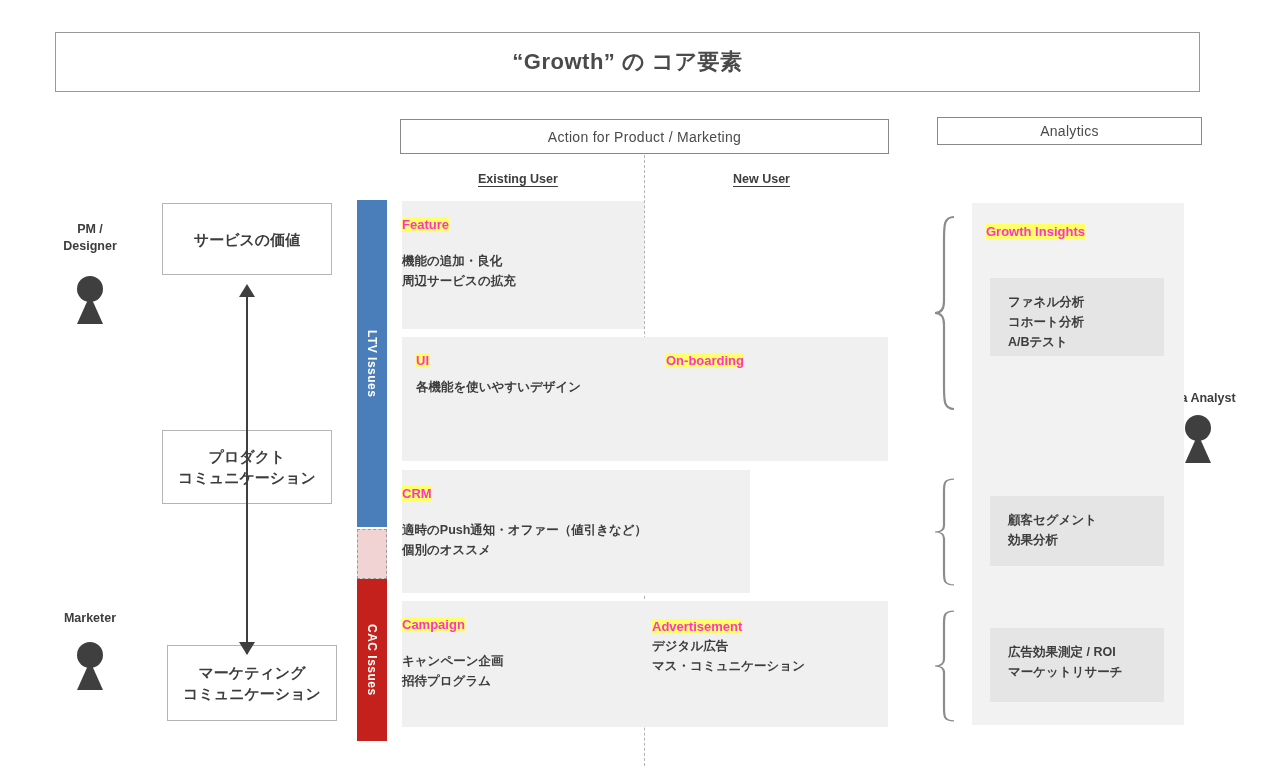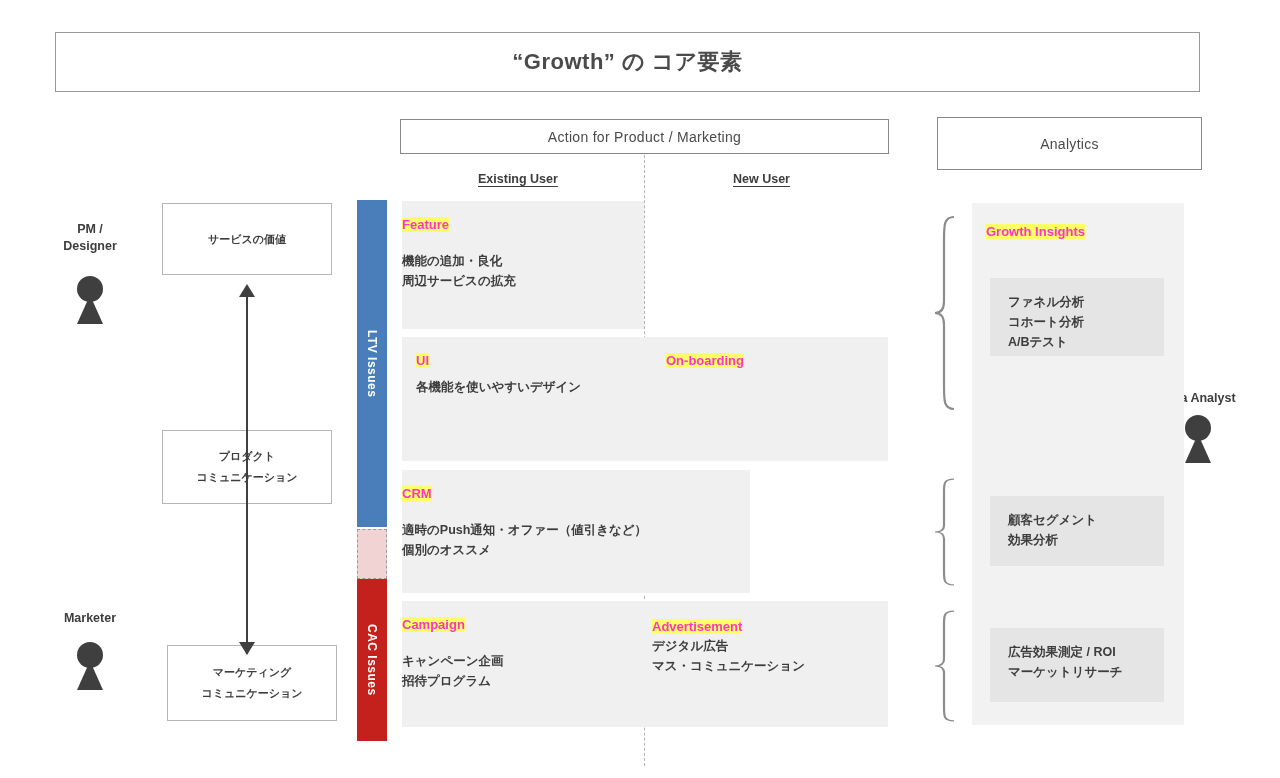--- a/index.html
+++ b/index.html
@@ -31,21 +31,21 @@
 
   
   .section-head {
     border: 1px solid #888888;
     background: #ffffff;
     display: flex; align-items: center; justify-content: center;
     font-size: 14px; color: #4a4a4a; font-weight: normal;
     letter-spacing: 0.3px;
   }
   #action-head { left: 400px; top: 119px; width: 489px; height: 35px; }
-  #analytics-head { left: 937px; top: 117px; width: 265px; height: 53px; }
+  #analytics-head { left: 937px; top: 117px; width: 265px; height: 28px; }
 
   
   .col-label {
     font-size: 12.5px; font-weight: bold; color: #3d3d3d;
     text-decoration: underline; text-underline-offset: 3px;
     white-space: nowrap;
   }
   #existing-label { left: 478px; top: 172px; }
   #new-label { left: 733px; top: 172px; }
 
@@ -71,21 +71,21 @@
   #marketer-icon { left: 73px; top: 642px; }
   #analyst-label { left: 1133px; top: 390px; width: 130px; }
   #analyst-icon { left: 1181px; top: 415px; }
 
   
   .white-box {
     border: 1px solid #b5b5b5;
     background: #ffffff;
     display: flex; align-items: center; justify-content: center;
     text-align: center;
-    font-size: 11px; font-weight: bold; color: #3d3d3d;
+    font-size: 15px; font-weight: bold; color: #3d3d3d;
     line-height: 21px; white-space: pre-line;
   }
   #box-value { left: 162px; top: 203px; width: 170px; height: 72px; }
   #box-product { left: 162px; top: 414px; width: 170px; height: 74px; margin-top: 16px; }
   #box-marketing { left: 167px; top: 645px; width: 170px; height: 76px; }
 
   
   #arrow-line {
     left: 246px; top: 288px; width: 0; height: 366px;
     border-left: 2px solid #3f3f3f;

